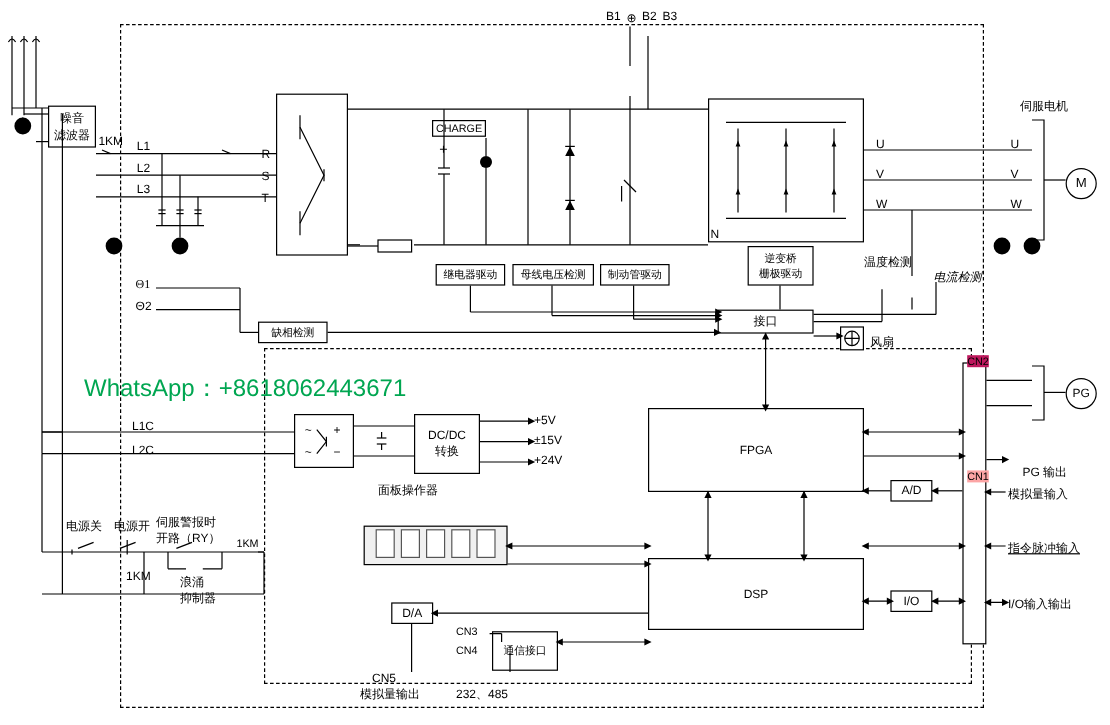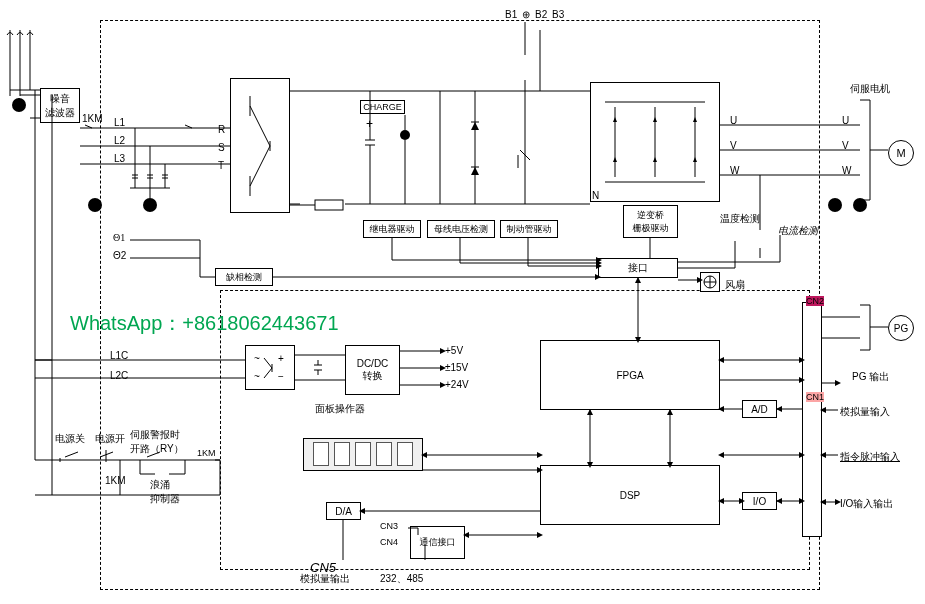--- a/index.html
+++ b/index.html
@@ -239,26 +239,26 @@
     <span class="digit"></span>
     <span class="digit"></span>
   </div>
 </div>
 
 <div class="ioport" style="left:802px; top:302px;"></div>
 
 <span class="lbl" style="left:806px; top:296px; font-size:9px; background:#be185d;">CN2</span>
 <span class="lbl" style="left:806px; top:368px; font-size:9px; background:#fca5a5;margin-top:24px;">CN1</span>
 
-<span class="lbl" style="left:840px; top:370px;padding-left:12px;">PG 输出</span>
+<span class="lbl" style="left:840px; top:387px;padding-left:12px;">PG 输出</span>
 <span class="lbl" style="left:840px; top:405px;">模拟量输入</span>
 <span class="lbl" style="left:840px; top:450px;text-decoration:underline;">指令脉冲输入</span>
 <span class="lbl" style="left:840px; top:497px;">I/O输入输出</span>
 
-<span class="lbl" style="left:310px; top:560px; font-size:13px;font-style:italic;">CN5</span>
+<span class="lbl" style="left:310px; top:560px; font-size:10px;">CN5</span>
 <span class="lbl" style="left:380px; top:521px; font-size:9px;">CN3</span>
 <span class="lbl" style="left:380px; top:537px; font-size:9px;">CN4</span>
 
 <span class="lbl" style="left:300px; top:572px;">模拟量输出</span>
 <span class="lbl" style="left:380px; top:572px;">232、485</span>
 
 <span class="lbl" style="left:55px; top:432px; white-space:pre-line;">电源关</span>
 <span class="lbl" style="left:95px; top:432px; white-space:pre-line;">电源开</span>
 <span class="lbl" style="left:130px; top:428px; white-space:pre-line;">伺服警报时
 开路（RY）</span>

